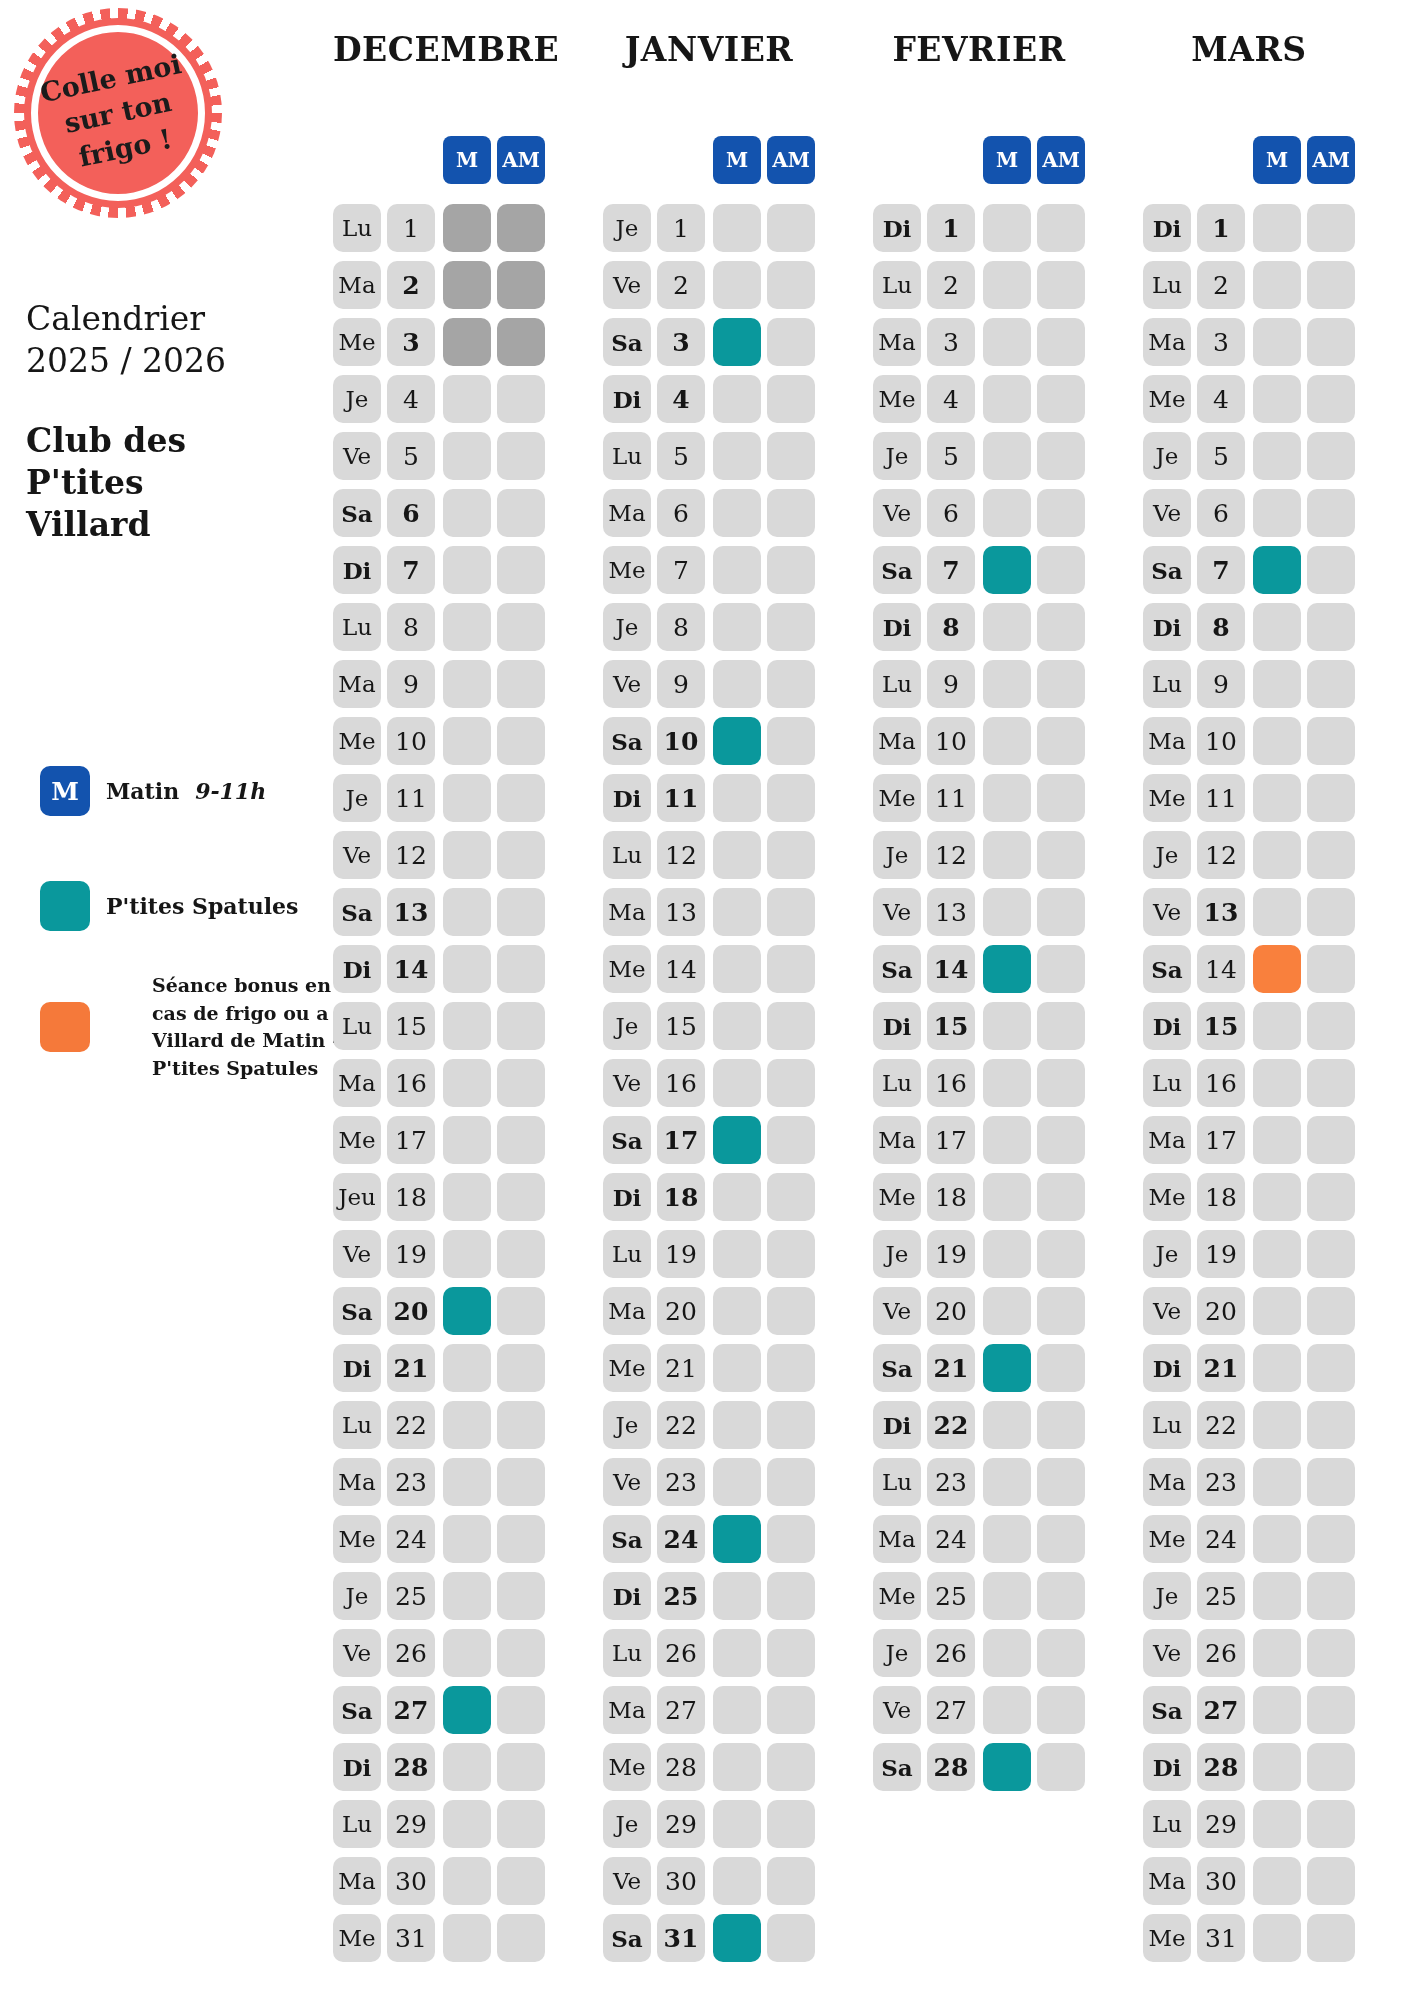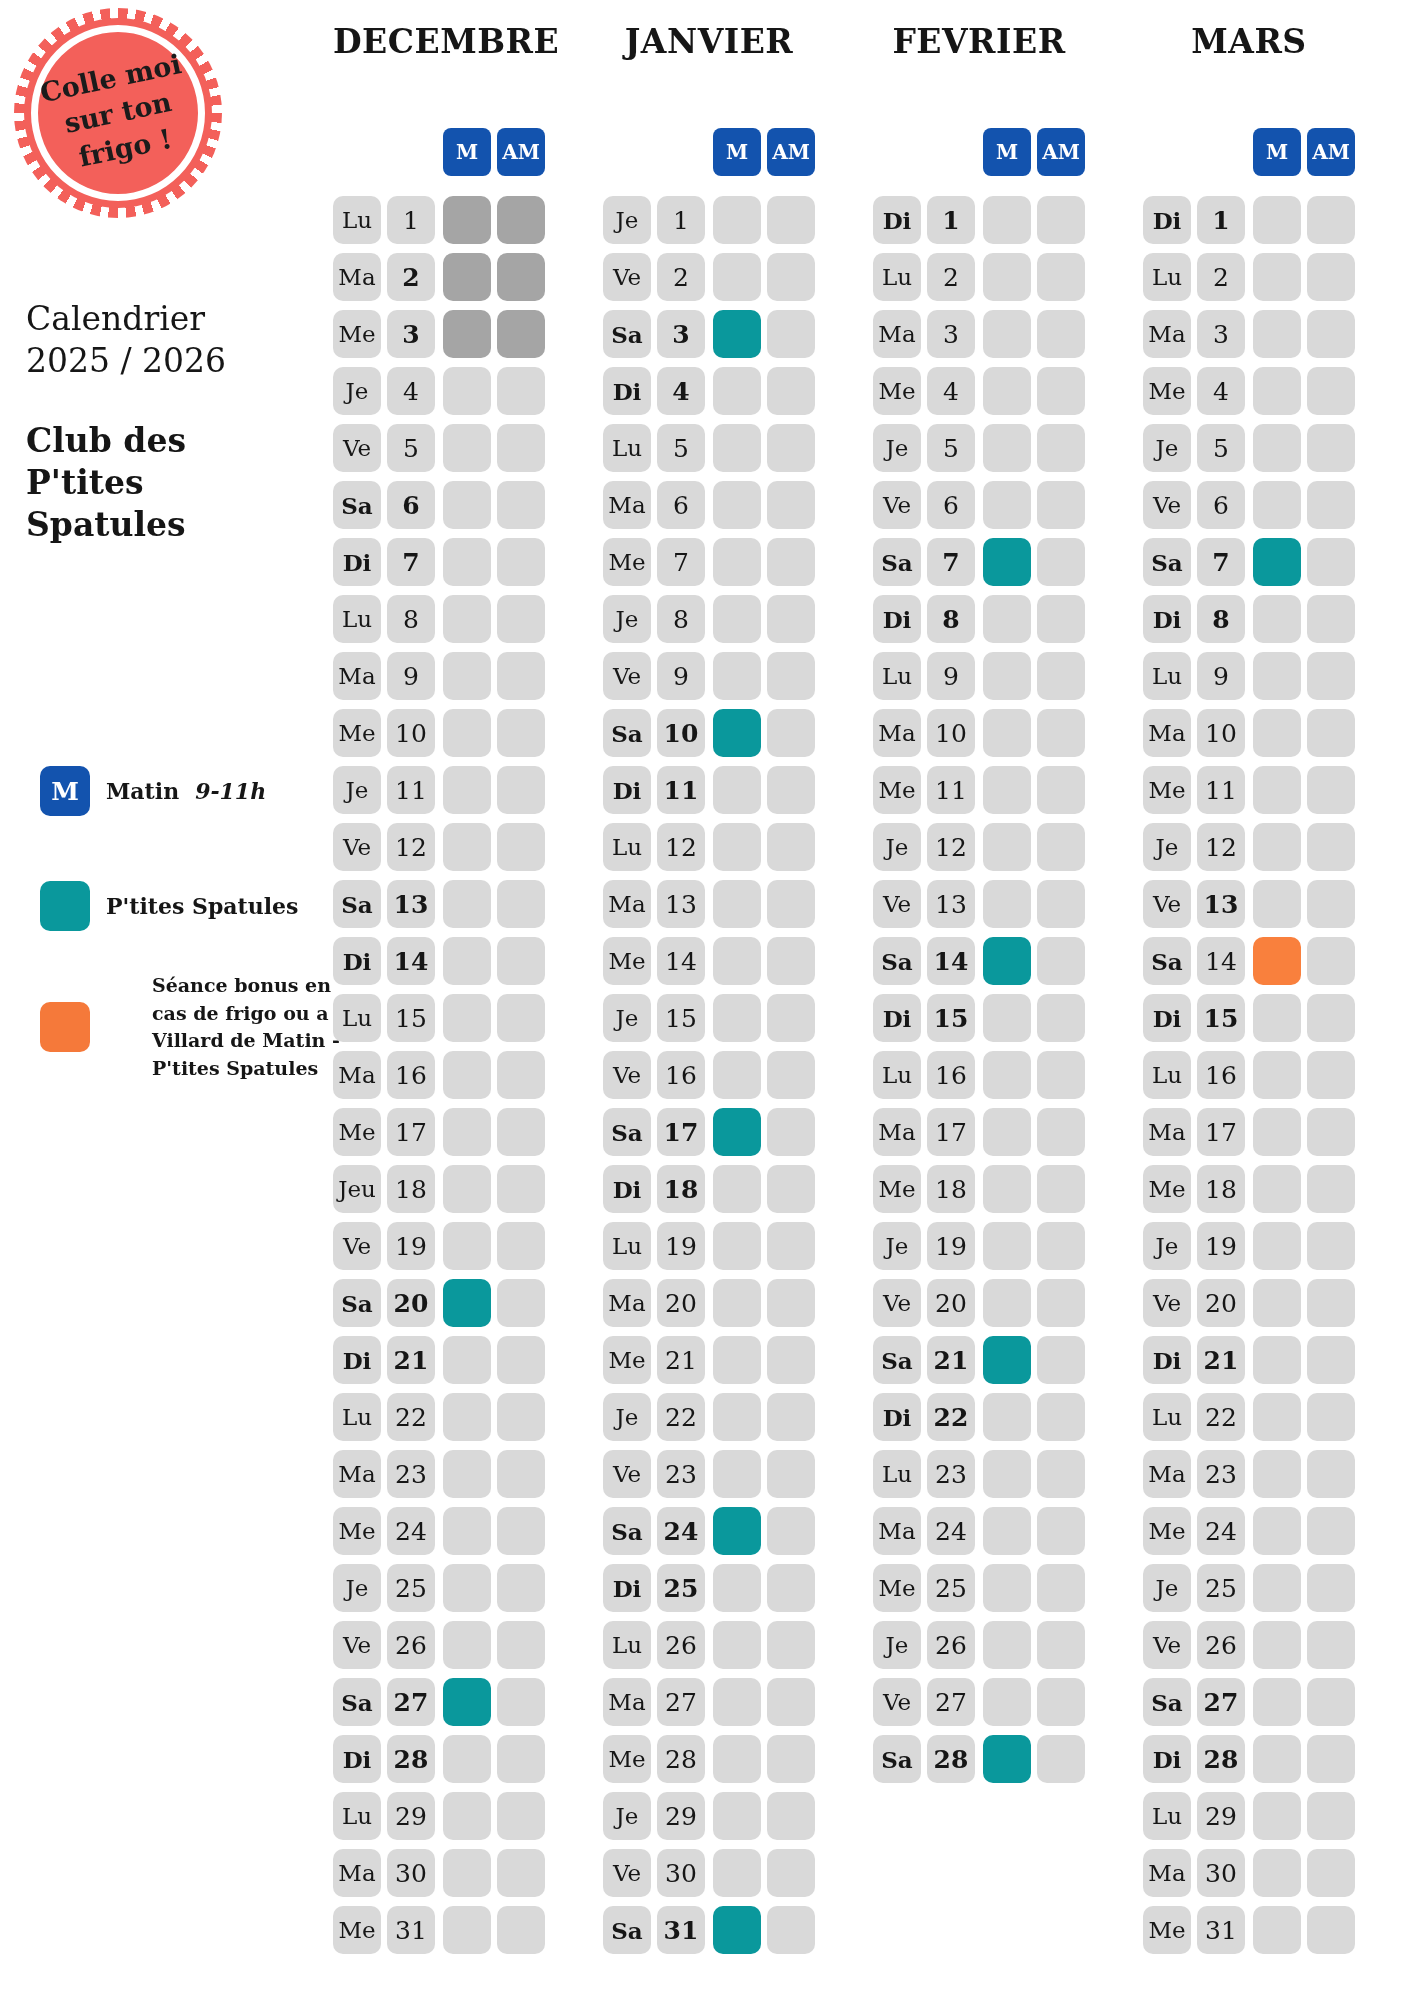--- a/index.html
+++ b/index.html
@@ -28,21 +28,21 @@
   .legend-square{width:50px;height:50px;border-radius:10px;flex:none;}
   .legend-square.blue{background:#1353ae;color:#ffffff;display:flex;align-items:center;
     justify-content:center;font-size:25px;font-weight:bold;}
   .legend-square.teal{background:#0a989c}
   .legend-square.orange{background:#f5793a}
   .legend-label{font-weight:bold;font-size:22px;}
   .legend-label .time{font-style:italic;margin-left:16px;}
   .legend-label.bonus{font-size:19px;line-height:1.45;margin-left:46px;}
 
   
-  .month{position:absolute;top:0;width:212px;height:1976px;}
+  .month{position:absolute;top:8px;width:212px;height:1976px;}
   .m0{left:333px}.m1{left:603px}.m2{left:873px}.m3{left:1143px}
   .month-title{position:absolute;top:22px;left:0;width:100%;text-align:center;
     font-size:33px;font-weight:bold;letter-spacing:0.5px;}
   .mam-header{position:absolute;top:128px;left:110px;display:flex;gap:6px;}
   .hcell{width:48px;height:48px;border-radius:8px;background:#1353ae;color:#ffffff;
     display:flex;align-items:center;justify-content:center;font-weight:bold;font-size:20px;}
   .grid{position:absolute;top:196px;left:0;display:flex;flex-direction:column;gap:9px;align-items:center;}
   .row{display:flex;height:48px;}
   .cell{width:48px;height:48px;border-radius:10px;background:#d9d9d9;
     display:flex;align-items:center;justify-content:center;font-size:23px;}
@@ -68,21 +68,21 @@
   </div>
 </div>
 
 <div class="side-title">
   <div>Calendrier</div>
   <div>2025 / 2026</div>
 </div>
 <div class="side-club">
   <div>Club des</div>
   <div>P'tites</div>
-  <div>Spatules</div>
+  <div>Villard</div>
 </div>
 
 <div class="legend-item legend-morning">
   <div class="legend-square blue">
     <span>M</span>
   </div>
   <div class="legend-label">
     <span>Matin</span><span class="time">9-11h</span>
   </div>
 </div>

